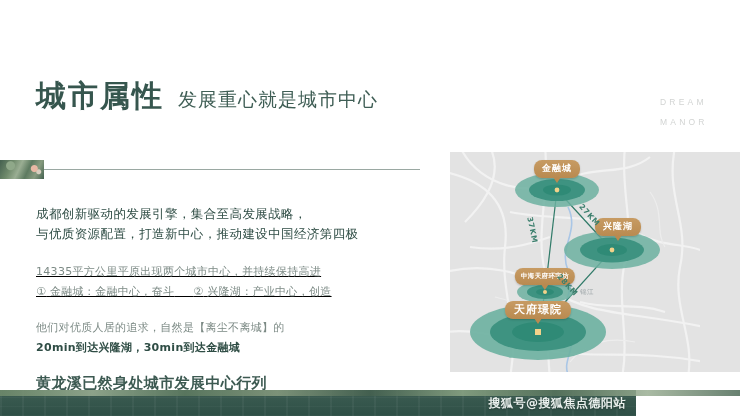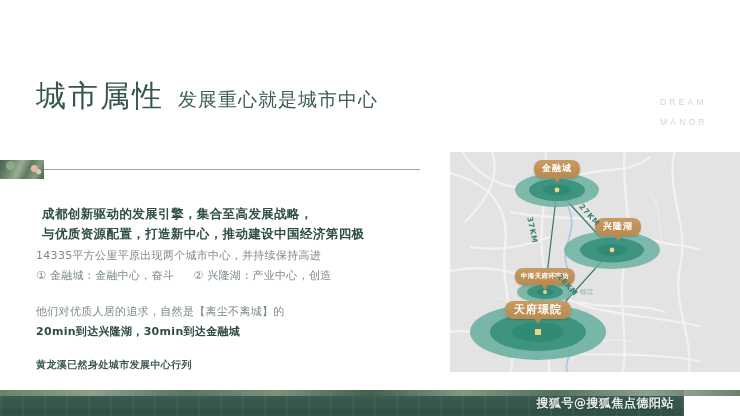--- a/index.html
+++ b/index.html
@@ -13,21 +13,21 @@
   .brand{
     position:absolute;left:660px;top:92px;width:70px;
     text-align:left;color:#d2d4d3;
     font-size:8.5px;letter-spacing:3.2px;line-height:20px;
     user-select:none;
   }
 
   
   .title-row{position:absolute;left:36px;top:76px;display:flex;align-items:baseline;}
   .title-main{
-    font-size:30px;font-weight:400;color:#36564e;letter-spacing:2px;
+    font-size:30px;font-weight:700;color:#36564e;letter-spacing:2px;
     font-family:"DejaVu Sans","Liberation Sans",sans-serif;
   }
   .title-sub{
     margin-left:14px;font-size:19px;font-weight:500;color:#3f5e55;letter-spacing:1px;
     font-family:"DejaVu Sans","Liberation Sans",sans-serif;
   }
 
   
   .deco-strip{
     position:absolute;left:0px;top:160px;width:44px;height:19px;
@@ -38,34 +38,33 @@
       linear-gradient(115deg,#44604f 0%,#6f8a6b 26%,#9aae93 44%,#5d7a60 62%,#879b7f 80%,#43604f 100%);
     background-blend-mode:normal;
   }
   .deco-rule{
     position:absolute;left:44px;top:169px;width:376px;height:1px;background:#9aa8a2;
   }
 
   
   .copy{position:absolute;left:36px;top:204px;width:400px;}
   .lead{
-    font-size:12.5px;font-weight:700;color:#2f4d45;line-height:20px;letter-spacing:.4px;
-    font-family:"DejaVu Sans","Liberation Sans",sans-serif;
-    margin-left:6px;
+    font-size:12.5px;font-weight:400;color:#2f4d45;line-height:20px;letter-spacing:.4px;
+    font-family:"DejaVu Sans","Liberation Sans",sans-serif;
   }
   .para{margin-top:16px;}
   .para .l{
     font-size:11px;color:#7c8a85;line-height:20px;letter-spacing:.3px;
     font-family:"DejaVu Sans","Liberation Sans",sans-serif;
   }
   .para .l.dark{color:#2f4d45;font-weight:700;}
-  .para2{margin-top:2px;}
+  .para2{margin-top:18px;text-decoration:underline;}
   .para3{margin-top:16px;}
   .note{
-    font-size:10px;font-weight:700;color:#3d5a52;letter-spacing:.4px;
+    font-size:15px;font-weight:700;color:#3d5a52;letter-spacing:.4px;
     font-family:Liberation Sans, sans-serif;
   }
 
   
   .map{
     position:absolute;left:450px;top:152px;width:292px;height:220px;
     background:#e3e3e3;overflow:hidden;
   }
   .map svg{position:absolute;left:0;top:0;}
 
@@ -90,21 +89,21 @@
     position:absolute;color:#3b7f6d;font-size:7.5px;font-weight:700;letter-spacing:.8px;
     font-family:"DejaVu Sans","Liberation Sans",sans-serif;white-space:nowrap;
   }
   .river-label{
     position:absolute;color:#9aa3a6;font-size:6.5px;letter-spacing:.5px;
     font-family:"DejaVu Sans","Liberation Sans",sans-serif;
   }
 
   
   .band{
-    position:absolute;left:0;bottom:0;width:684px;height:26px;
+    position:absolute;left:0;bottom:0;width:636px;height:26px;
     background:
       repeating-linear-gradient(90deg, rgba(255,255,255,.045) 0 2px, rgba(0,0,0,0) 2px 22px),
       repeating-linear-gradient(0deg, rgba(255,255,255,.03) 0 1px, rgba(0,0,0,0) 1px 9px),
       linear-gradient(180deg,#3d5d53 0%,#2e4f46 100%);
   }
   .band::before{
     content:"";position:absolute;left:0;top:0;width:740px;height:6px;
     background:linear-gradient(90deg,#6f8a6b,#9aae93,#5d7a60,#879b7f,#44604f,#8ca585,#57735c,#9aae93,#4d6a57);
     opacity:.85;
   }

